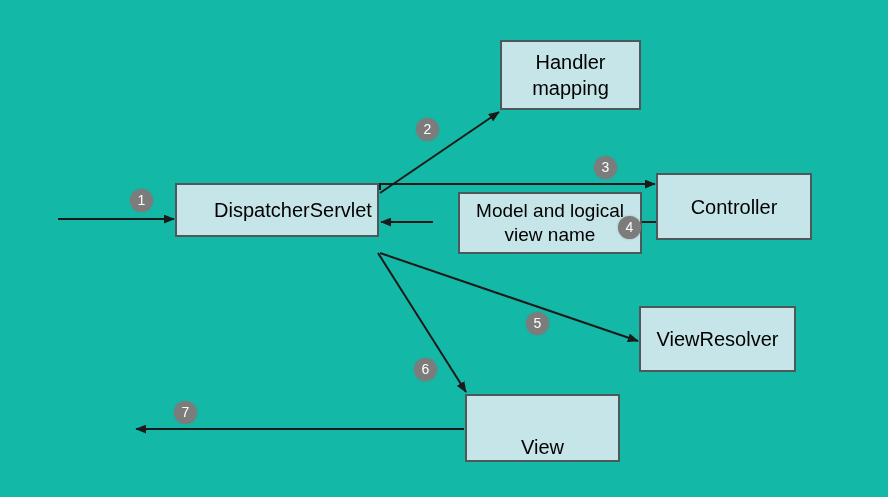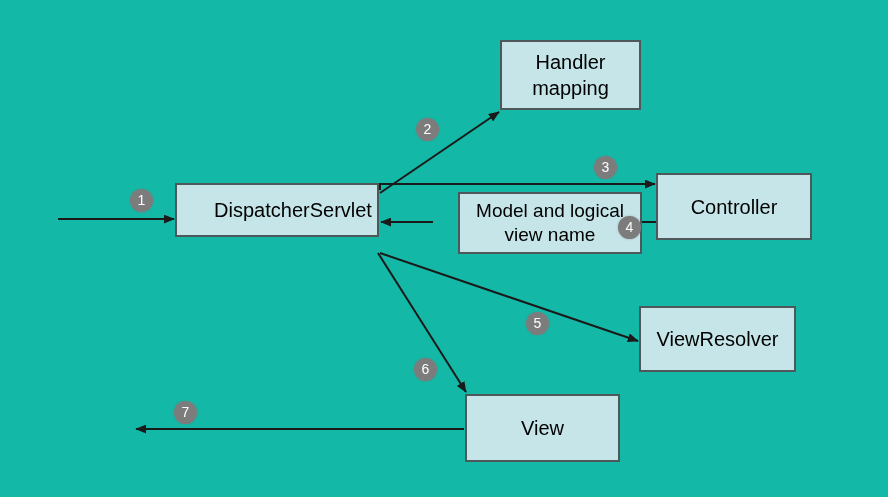--- a/index.html
+++ b/index.html
@@ -110,21 +110,21 @@
   </div>
 
   <div class="node-box" style="left:656px; top:166px; width:156px; height:67px;margin-top:7px;">
     <span class="node-label">Controller</span>
   </div>
 
   <div class="node-box" style="left:639px; top:306px; width:157px; height:66px;">
     <span class="node-label">ViewResolver</span>
   </div>
 
-  <div class="node-box" style="left:465px; top:394px; width:155px; height:68px;">
+  <div class="node-box" style="left:465px; top:394px; width:155px; height:68px;align-items:flex-end;">
     <span class="node-label">View</span>
   </div>
 
 
 
   <div class="badge" style="left:130px; top:189px;">1</div>
   <div class="badge" style="left:416px; top:118px;">2</div>
   <div class="badge" style="left:594px; top:156px;">3</div>
   <div class="badge" style="left:618px; top:216px;">4</div>
   <div class="badge" style="left:526px; top:312px;">5</div>

